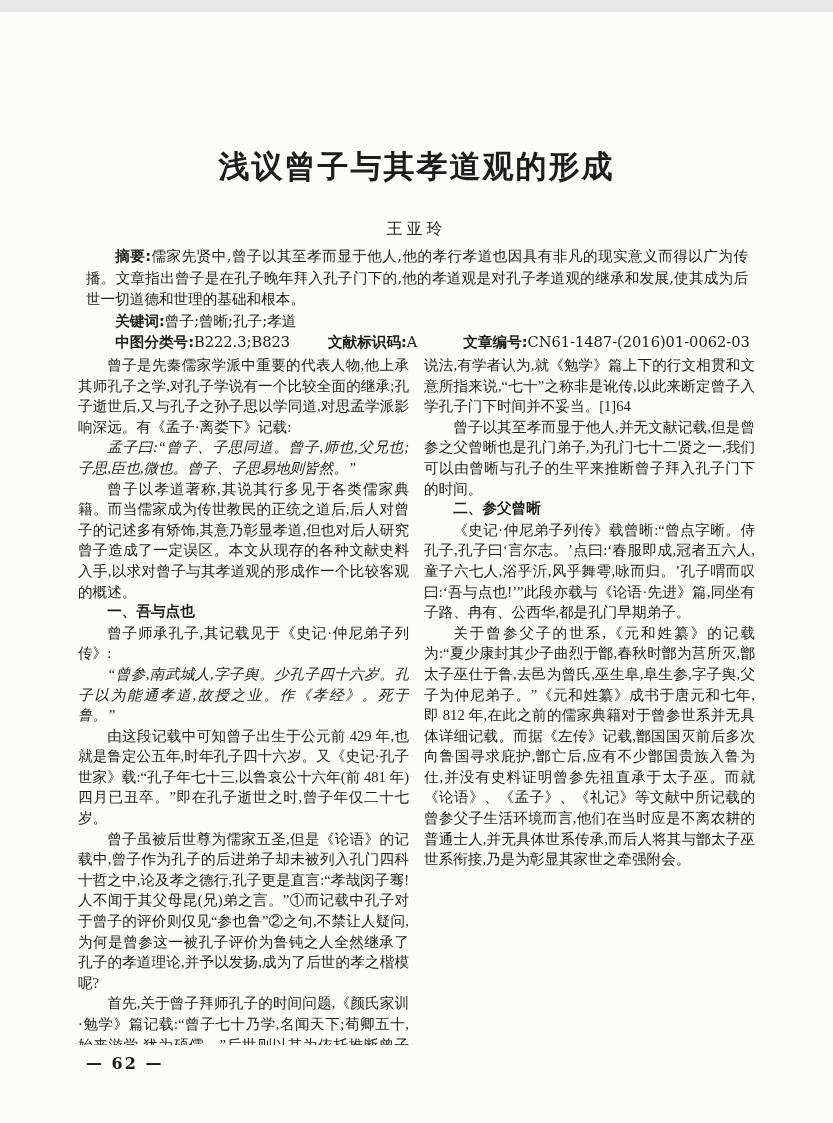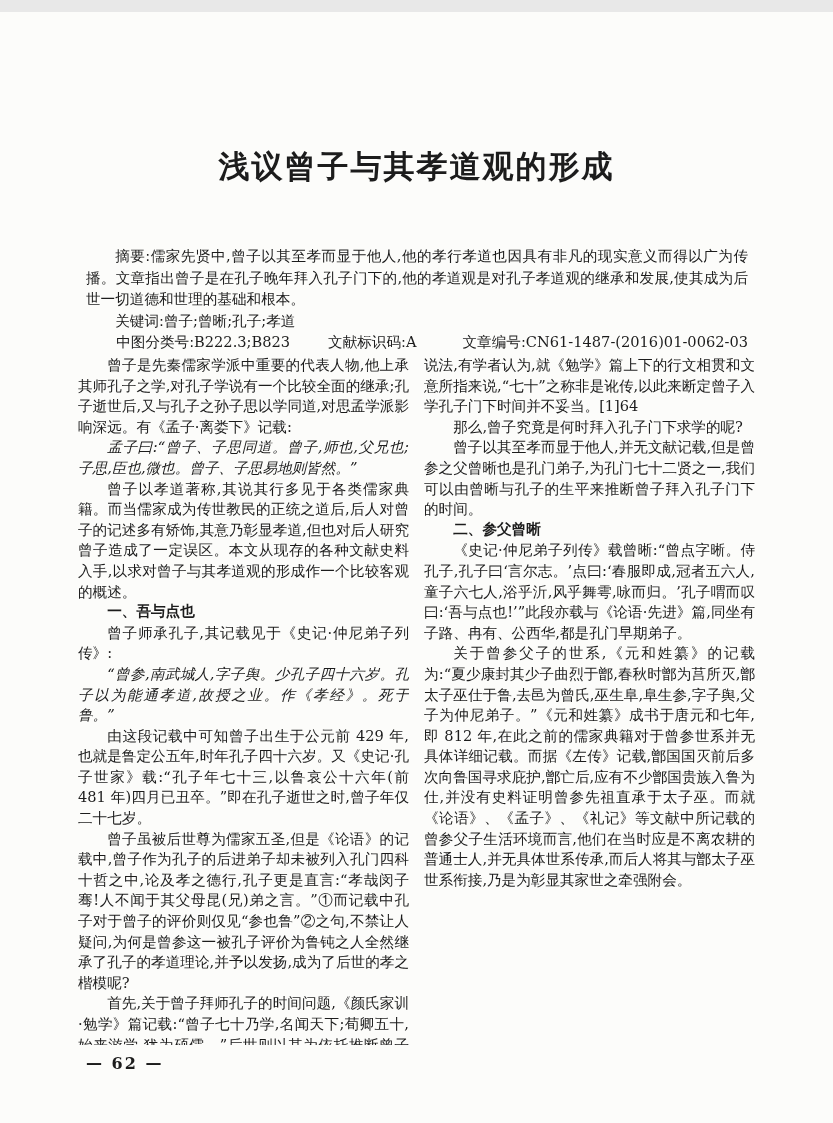--- a/index.html
+++ b/index.html
@@ -19,47 +19,48 @@
   }
   .author{
     position:absolute;top:207px;left:0;right:0;
     text-align:center;font-size:16px;letter-spacing:4px;
   }
   .meta{
     position:absolute;left:86px;top:233px;width:662px;
     font-size:14.6px;line-height:21.6px;text-align:justify;
   }
   .meta p{margin:0;text-indent:2em;}
-  .lbl{font-family:"DejaVu Sans", sans-serif;font-weight:normal;}
+  .lbl{font-family:"DejaVu Sans", sans-serif;font-weight:bold;}
   .clc{white-space:nowrap;text-align:right;}
   .seg-2{margin-left:38px;}
   .seg-3{margin-left:46px;}
   .col{
     position:absolute;top:343px;width:331px;height:690px;
     font-size:14.6px;line-height:20.6px;text-align:justify;
     overflow:hidden;
   }
   .col-left{left:78px;}
   .col-right{left:424px;}
-  .col p{margin:0;text-indent:2em;}
+  .col p{margin:0;text-indent:2em;font-family:Liberation Serif, serif;}
   .col p.cont{text-indent:0;}
   .col p.quote{font-style:italic;}
   .col p.heading{font-family:Liberation Mono, monospace;font-weight:bold;font-style:normal;}
   .pageno{
     position:absolute;left:86px;top:1042px;
     font-size:16px;font-weight:bold;letter-spacing:2px;
   }
 </style>
 </head>
 <body>
 
 <div class="page">
 
   <h1 class="title">浅议曾子与其孝道观的形成</h1>
 
+  <div class="author">王亚玲</div>
 
   <div class="meta">
     <p><span class="lbl">摘要:</span><span>儒家先贤中,曾子以其至孝而显于他人,他的孝行孝道也因具有非凡的现实意义而得以广为传播。文章指出曾子是在孔子晚年拜入孔子门下的,他的孝道观是对孔子孝道观的继承和发展,使其成为后世一切道德和世理的基础和根本。</span></p>
     <p><span class="lbl">关键词:</span><span>曾子;曾晰;孔子;孝道</span></p>
     <p class="clc"><span class="seg"><span class="lbl">中图分类号:</span><span>B222.3;B823</span></span><span class="seg seg-2"><span class="lbl">文献标识码:</span><span>A</span></span><span class="seg seg-3"><span class="lbl">文章编号:</span><span>CN61-1487-(2016)01-0062-03</span></span></p>
   </div>
 
   <div class="col col-left">
       <p class="body">曾子是先秦儒家学派中重要的代表人物,他上承其师孔子之学,对孔子学说有一个比较全面的继承;孔子逝世后,又与孔子之孙子思以学同道,对思孟学派影响深远。有《孟子·离娄下》记载:</p>
       <p class="quote">孟子曰:“曾子、子思同道。曾子,师也,父兄也;子思,臣也,微也。曾子、子思易地则皆然。”</p>
@@ -67,21 +68,20 @@
       <p class="heading">一、吾与点也</p>
       <p class="body">曾子师承孔子,其记载见于《史记·仲尼弟子列传》:</p>
       <p class="quote">“曾参,南武城人,字子舆。少孔子四十六岁。孔子以为能通孝道,故授之业。作《孝经》。死于鲁。”</p>
       <p class="body">由这段记载中可知曾子出生于公元前 429 年,也就是鲁定公五年,时年孔子四十六岁。又《史记·孔子世家》载:“孔子年七十三,以鲁哀公十六年(前 481 年)四月已丑卒。”即在孔子逝世之时,曾子年仅二十七岁。</p>
       <p class="body">曾子虽被后世尊为儒家五圣,但是《论语》的记载中,曾子作为孔子的后进弟子却未被列入孔门四科十哲之中,论及孝之德行,孔子更是直言:“孝哉闵子骞!人不闻于其父母昆(兄)弟之言。”①而记载中孔子对于曾子的评价则仅见“参也鲁”②之句,不禁让人疑问,为何是曾参这一被孔子评价为鲁钝之人全然继承了孔子的孝道理论,并予以发扬,成为了后世的孝之楷模呢?</p>
       <p class="body">首先,关于曾子拜师孔子的时间问题,《颜氏家训·勉学》篇记载:“曾子七十乃学,名闻天下;荀卿五十,始来游学,犹为硕儒。”后世则以其为依托推断曾子师从孔子时间为十七岁,此说详见于钱穆先生的《孔子弟子考》《先秦诸子系年》,称“七十”为“十七”之讹传,曾子应是十七岁时拜入正离楚适卫的孔子门下的。对于此类</p>
     </div>
 
   <div class="col col-right">
       <p class="cont">说法,有学者认为,就《勉学》篇上下的行文相贯和文意所指来说,“七十”之称非是讹传,以此来断定曾子入学孔子门下时间并不妥当。[1]64</p>
-      <p class="body">那么,曾子究竟是何时拜入孔子门下求学的呢?</p>
       <p class="body">曾子以其至孝而显于他人,并无文献记载,但是曾参之父曾晰也是孔门弟子,为孔门七十二贤之一,我们可以由曾晰与孔子的生平来推断曾子拜入孔子门下的时间。</p>
       <p class="heading">二、参父曾晰</p>
       <p class="body">《史记·仲尼弟子列传》载曾晰:“曾点字晰。侍孔子,孔子曰‘言尔志。’点曰:‘春服即成,冠者五六人,童子六七人,浴乎沂,风乎舞雩,咏而归。’孔子喟而叹曰:‘吾与点也!’”此段亦载与《论语·先进》篇,同坐有子路、冉有、公西华,都是孔门早期弟子。</p>
       <p class="body">关于曾参父子的世系,《元和姓纂》的记载为:“夏少康封其少子曲烈于鄫,春秋时鄫为莒所灭,鄫太子巫仕于鲁,去邑为曾氏,巫生阜,阜生参,字子舆,父子为仲尼弟子。”《元和姓纂》成书于唐元和七年,即 812 年,在此之前的儒家典籍对于曾参世系并无具体详细记载。而据《左传》记载,鄫国国灭前后多次向鲁国寻求庇护,鄫亡后,应有不少鄫国贵族入鲁为仕,并没有史料证明曾参先祖直承于太子巫。而就《论语》、《孟子》、《礼记》等文献中所记载的曾参父子生活环境而言,他们在当时应是不离农耕的普通士人,并无具体世系传承,而后人将其与鄫太子巫世系衔接,乃是为彰显其家世之牵强附会。</p>
     </div>
 
   <div class="pageno">— 62 —</div>
 
 </div>
 

